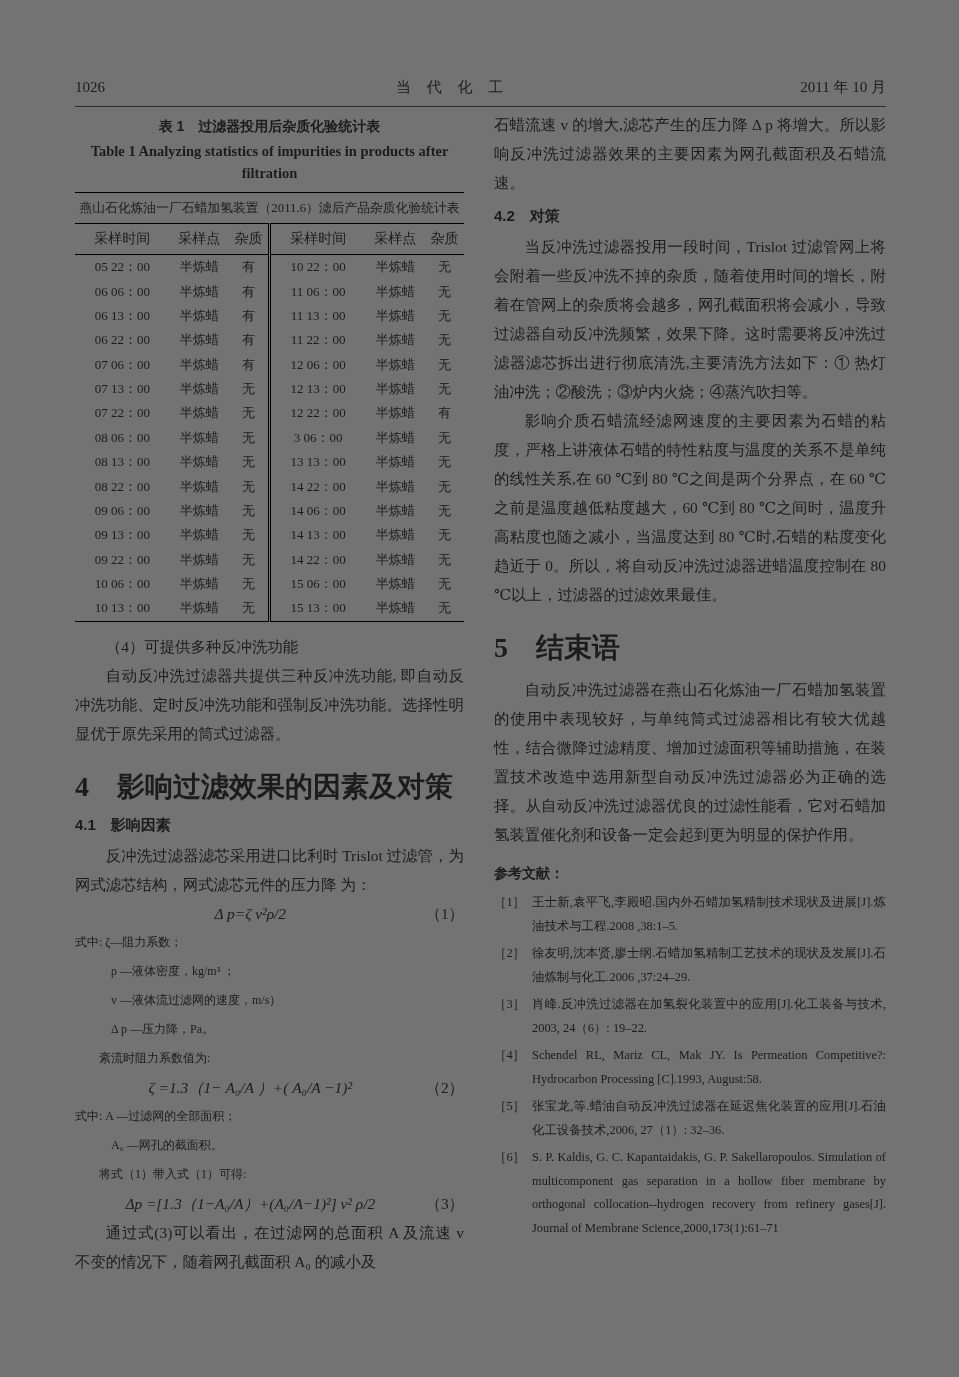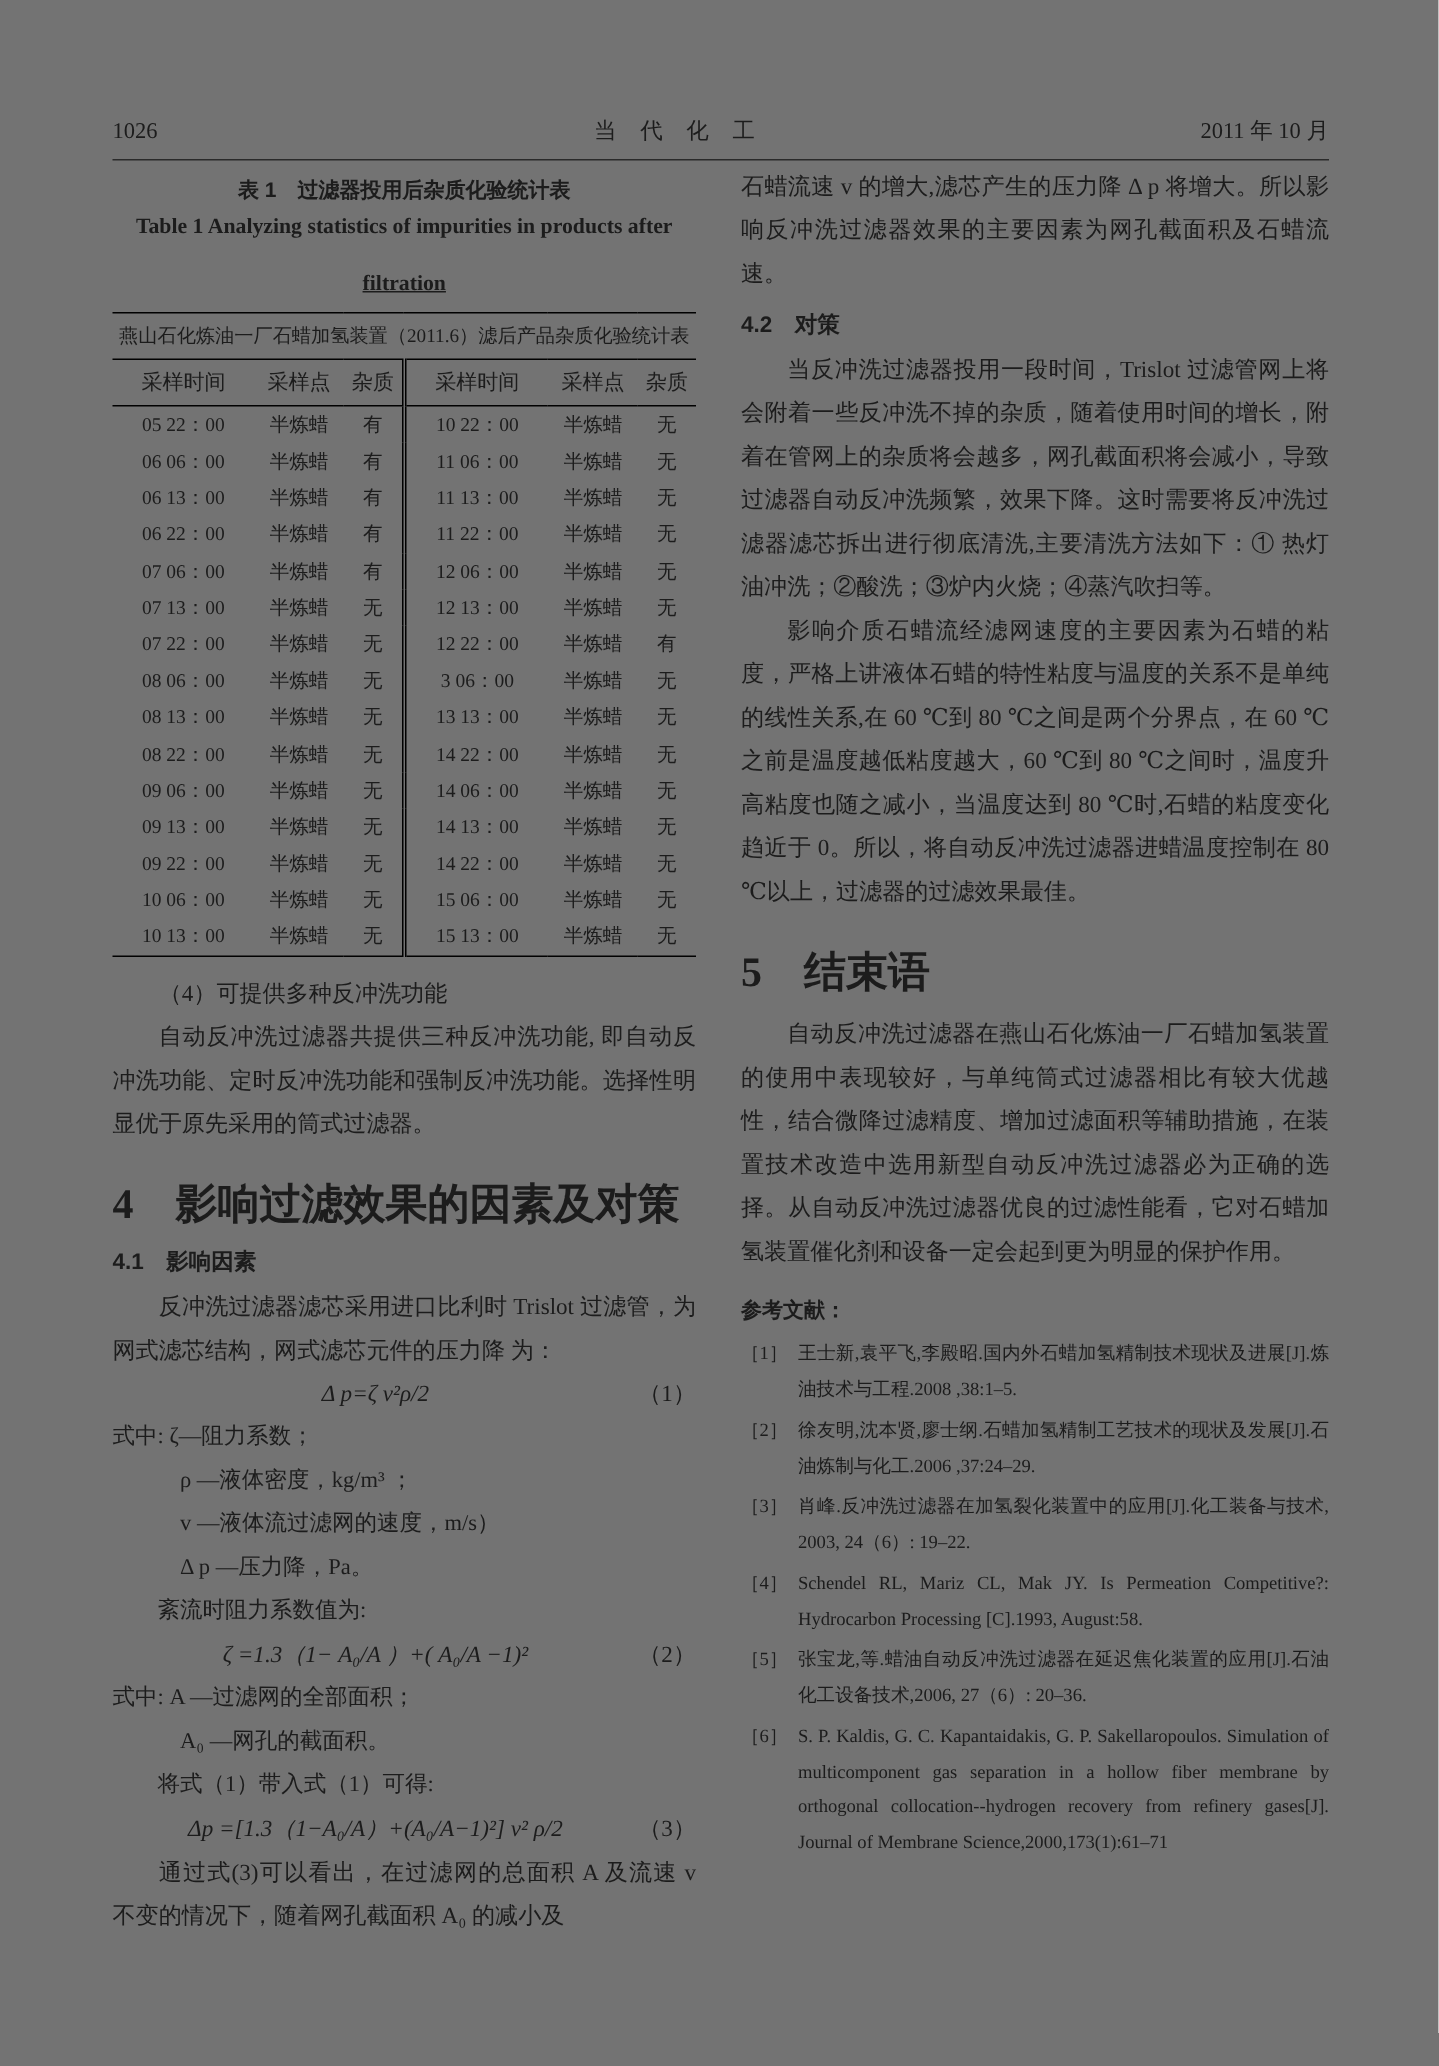--- a/index.html
+++ b/index.html
@@ -34,21 +34,21 @@
   
   .p { font-size:15.4px; line-height:29px; text-align:justify; text-indent:2em; margin:0; }
   .p.noindent { text-indent:0; }
   .p.first { margin-top:10px; }
   .h-big { font-size:28px; font-weight:bold; margin:20px 0 8px; }
   .h-sub { font-family:"Liberation Sans","DejaVu Sans",sans-serif;
     font-weight:bold; font-size:15px; margin:10px 0 6px; }
   .eq-row { display:flex; align-items:baseline; font-size:15.4px; line-height:29px; }
   .eq-body { flex:1; text-align:center; font-style:italic; }
   .eq-num { flex:none; }
-  .where-line { font-size:15px; line-height:29px; }
+  .where-line { font-size:12px; line-height:29px; }
   .ind3 { margin-left:3em; }
   .ind2 { text-indent:2em; }
   
   .refs-heading { font-family:"Liberation Sans","DejaVu Sans",sans-serif;
     font-weight:bold; font-size:14px; margin:16px 0 8px; }
   .ref { display:flex; font-size:12.4px; line-height:23.5px; margin-bottom:4px; text-align:justify; }
   .ref-num { flex:none; width:38px; }
   .ref-text { flex:1; }
 </style>
 </head>
@@ -59,21 +59,21 @@
   <div class="pg-header">
     <span>1026</span>
     <span class="journal-title">当 代 化 工</span>
     <span>2011 年 10 月</span>
   </div>
 
   <div class="col col-left">
 
     <div class="tbl-title-cn">表 1　过滤器投用后杂质化验统计表</div>
     <div class="tbl-title-en">Table 1 Analyzing statistics of impurities in products after</div>
-    <div class="tbl-title-en" style="margin-top:16px;text-decoration:underline;">filtration</div>
+    <div class="tbl-title-en" style="margin-top:0;">filtration</div>
 
     <table class="imp">
       <thead>
         <tr class="span-row">
           <td colspan="6">燕山石化炼油一厂石蜡加氢装置（2011.6）滤后产品杂质化验统计表</td>
         </tr>
         <tr class="head-row">
           <th style="width:95px">采样时间</th>
           <th style="width:60px">采样点</th>
           <th style="width:39px">杂质</th>
@@ -269,21 +269,21 @@
         <div class="ref">
         <span class="ref-num">［3］</span>
         <span class="ref-text">肖峰.反冲洗过滤器在加氢裂化装置中的应用[J].化工装备与技术, 2003, 24（6）: 19–22.</span>
       </div>
         <div class="ref">
         <span class="ref-num">［4］</span>
         <span class="ref-text">Schendel RL, Mariz CL, Mak JY. Is Permeation Competitive?: Hydrocarbon Processing [C].1993, August:58.</span>
       </div>
         <div class="ref">
         <span class="ref-num">［5］</span>
-        <span class="ref-text">张宝龙,等.蜡油自动反冲洗过滤器在延迟焦化装置的应用[J].石油化工设备技术,2006, 27（6）: 20–36.</span>
+        <span class="ref-text">张宝龙,等.蜡油自动反冲洗过滤器在延迟焦化装置的应用[J].石油化工设备技术,2006, 27（1）: 32–36.</span>
       </div>
         <div class="ref">
         <span class="ref-num">［6］</span>
         <span class="ref-text">S. P. Kaldis, G. C. Kapantaidakis, G. P. Sakellaropoulos. Simulation of multicomponent gas separation in a hollow fiber membrane by orthogonal collocation--hydrogen recovery from refinery gases[J]. Journal of Membrane Science,2000,173(1):61–71</span>
       </div>
       </div>
   </div>
 
 </div>
 

